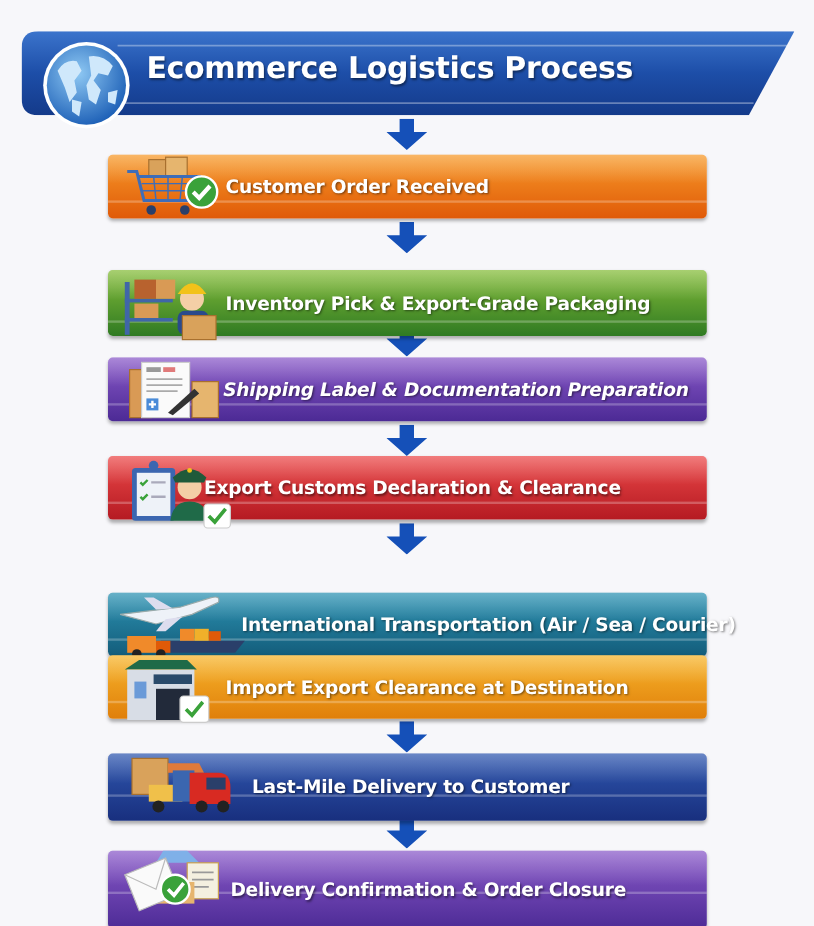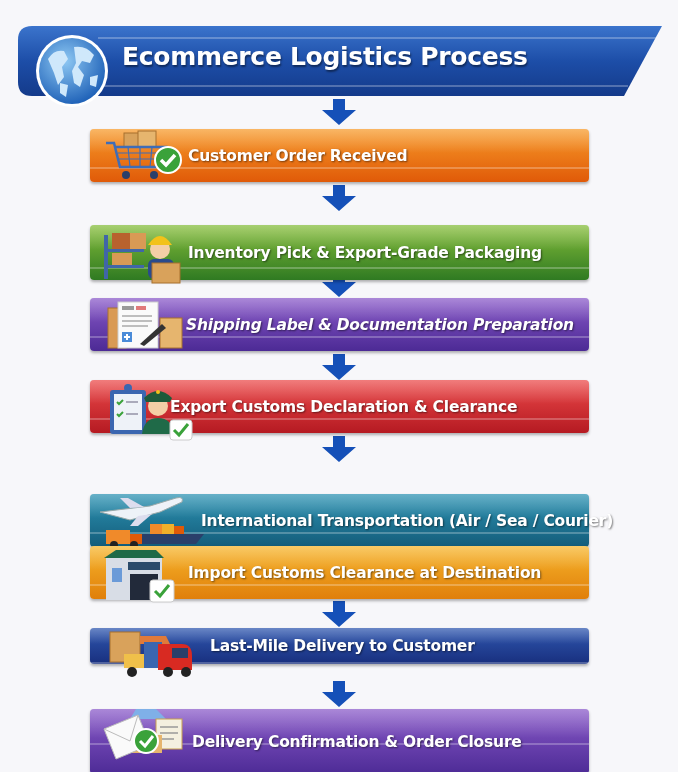--- a/index.html
+++ b/index.html
@@ -169,24 +169,24 @@
     <div class="line" style="top:38px"></div>
   <svg class="step-icon" style="top:-2px;" width="90" height="60">
     <path d="M4,14 L16,6 L56,6 L64,14 Z" fill="#1f6a48"></path>
     <rect x="6" y="14" width="56" height="42" fill="#d8dde6"></rect>
     <rect x="12" y="24" width="10" height="14" fill="#6a9ad8"></rect>
     <rect x="28" y="18" width="32" height="8" fill="#2a4a6a"></rect>
     <rect x="30" y="30" width="28" height="26" fill="#222a3a"></rect>
     <rect x="50" y="36" width="24" height="22" rx="3" fill="#fff" stroke="#ccc"></rect>
     <path d="M55,47 L60,52 L69,41" stroke="#3aa23a" stroke-width="3" fill="none"></path>
   </svg>
-  <div class="step-label" style="left:98px;">Import Customs Clearance at Destination</div>
-</div>
-
-<div class="step" style="top:628px;height:36px;background:linear-gradient(#3058b0,#182f7e);">
+  <div class="step-label" style="left:98px;">Import Export Clearance at Destination</div>
+</div>
+
+<div class="step" style="top:628px;height:56px;background:linear-gradient(#3058b0,#182f7e);">
   <div class="shine"></div>
     <div class="line" style="top:34px"></div>
   <svg class="step-icon" style="top:0;" width="110" height="54">
     <rect x="10" y="4" width="30" height="30" fill="#d9a25b" stroke="#a8702e"></rect>
     <rect x="24" y="26" width="28" height="14" fill="#f0c04a"></rect>
     <path d="M40,8 L66,8 L70,16 L40,16 Z" fill="#e07a3a"></path>
     <rect x="44" y="14" width="18" height="26" fill="#3b66b0"></rect>
     <path d="M58,16 L82,16 Q92,16 92,28 L92,42 L58,42 Z" fill="#d82a22"></path>
     <rect x="72" y="20" width="16" height="10" fill="#2a3f6a"></rect>
     <circle cx="32" cy="44" r="5" fill="#222"></circle>

